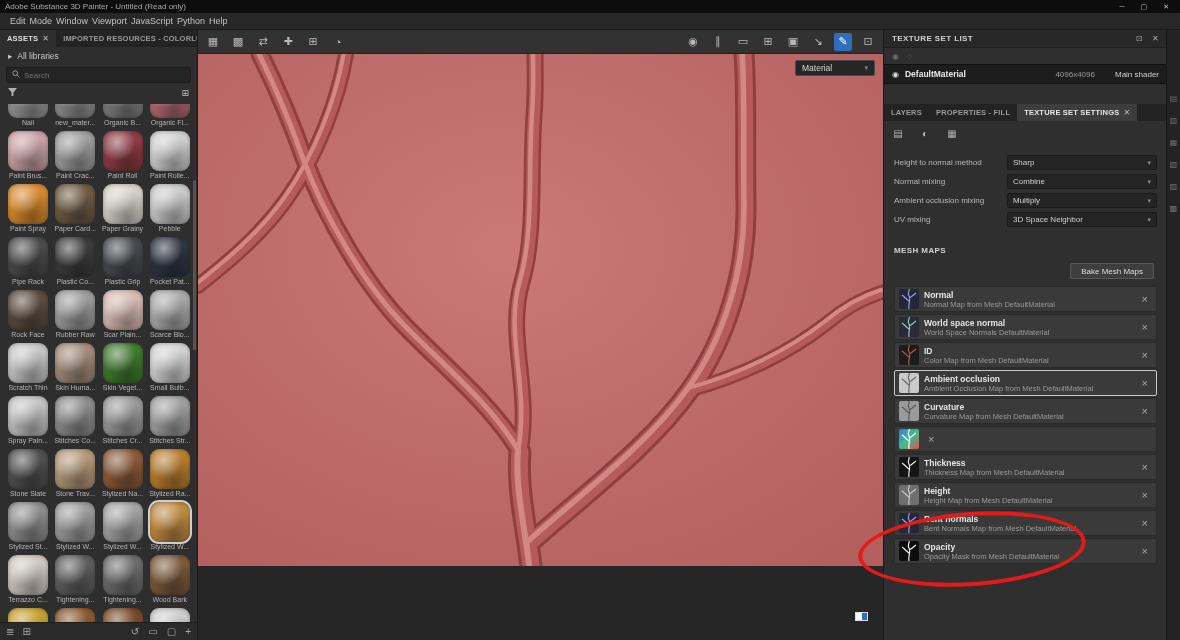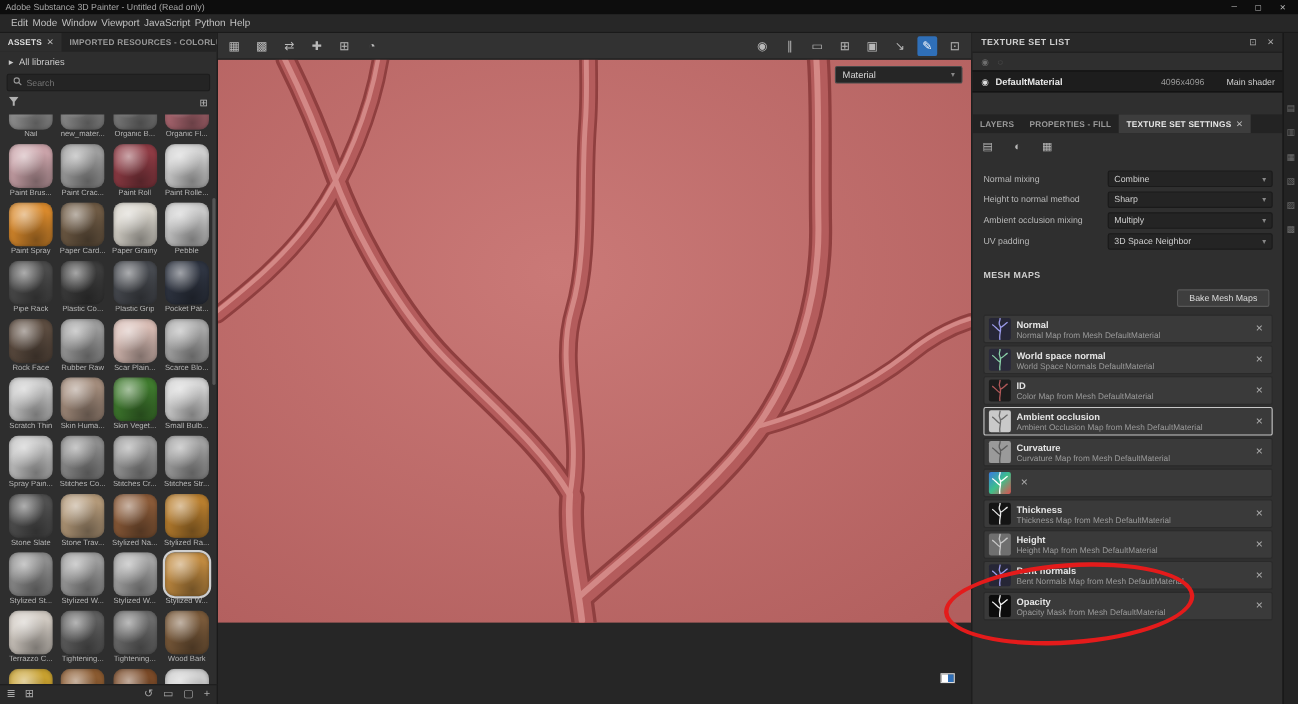--- a/index.html
+++ b/index.html
@@ -49,21 +49,21 @@
   
   .viewport{position:absolute;left:198px;top:30px;width:685px;height:610px;background:#1c1c1c;}
   .vp-toolbar{position:absolute;top:0;left:0;width:685px;height:24px;background:#323232;
               border-bottom:1px solid #222;display:flex;align-items:center;padding:0 6px;z-index:4;}
   .vt-group{display:flex;gap:7px;align-items:center;}
   .vt-right{margin-left:auto;display:flex;gap:7px;align-items:center;}
   .vt-icon{width:18px;height:18px;display:flex;align-items:center;justify-content:center;
            font-size:11px;color:#b8b8b8;border-radius:2px;}
   .vt-icon.active{color:#fff;}
   .vp-canvas{position:absolute;left:0;top:24px;width:685px;height:586px;}
-  .mat-dd{position:absolute;top:30px;right:8px;width:116px;height:16px;background:#262626;
+  .mat-dd{position:absolute;top:30px;right:8px;width:80px;height:16px;background:#262626;
           border:1px solid #4a4a4a;border-radius:2px;display:flex;align-items:center;padding:0 6px;
           font-size:8.5px;color:#d5d5d5;z-index:5;}
   .mat-dd .dd-ch{margin-left:auto;}
   .dd-ch{color:#888;font-size:7px;}
   .scale-ind{position:absolute;left:657px;top:582px;width:13px;height:9px;border:1px solid #ddd;
              background:linear-gradient(90deg,#fff 50%,#2f6fb8 50%);z-index:5;}
 
   
   .right-panel{position:absolute;left:883px;top:30px;width:283px;height:610px;background:#2f2f2f;
                border-left:1px solid #1a1a1a;}
@@ -474,42 +474,42 @@
         <span class="tab-x">✕</span>
       </div>
     </div>
   <div class="si-row">
       <span class="si-icon">▤</span>
       <span class="si-icon">◐</span>
       <span class="si-icon">▦</span>
     </div>
   <div class="settings-list">
       <div class="set-row">
+        <span class="set-label">Height to normal method</span>
+        <span class="set-dd">
+          <span>Sharp</span>
+          <span class="dd-ch">▾</span>
+        </span>
+      </div>
+      <div class="set-row">
         <span class="set-label">Normal mixing</span>
         <span class="set-dd">
           <span>Combine</span>
-          <span class="dd-ch">▾</span>
-        </span>
-      </div>
-      <div class="set-row">
-        <span class="set-label">Height to normal method</span>
-        <span class="set-dd">
-          <span>Sharp</span>
           <span class="dd-ch">▾</span>
         </span>
       </div>
       <div class="set-row">
         <span class="set-label">Ambient occlusion mixing</span>
         <span class="set-dd">
           <span>Multiply</span>
           <span class="dd-ch">▾</span>
         </span>
       </div>
       <div class="set-row">
-        <span class="set-label">UV padding</span>
+        <span class="set-label">UV mixing</span>
         <span class="set-dd">
           <span>3D Space Neighbor</span>
           <span class="dd-ch">▾</span>
         </span>
       </div>
     </div>
 
   <div class="mm-title">MESH MAPS</div>
   <div class="bake-btn">Bake Mesh Maps</div>
   <div class="mesh-list">

